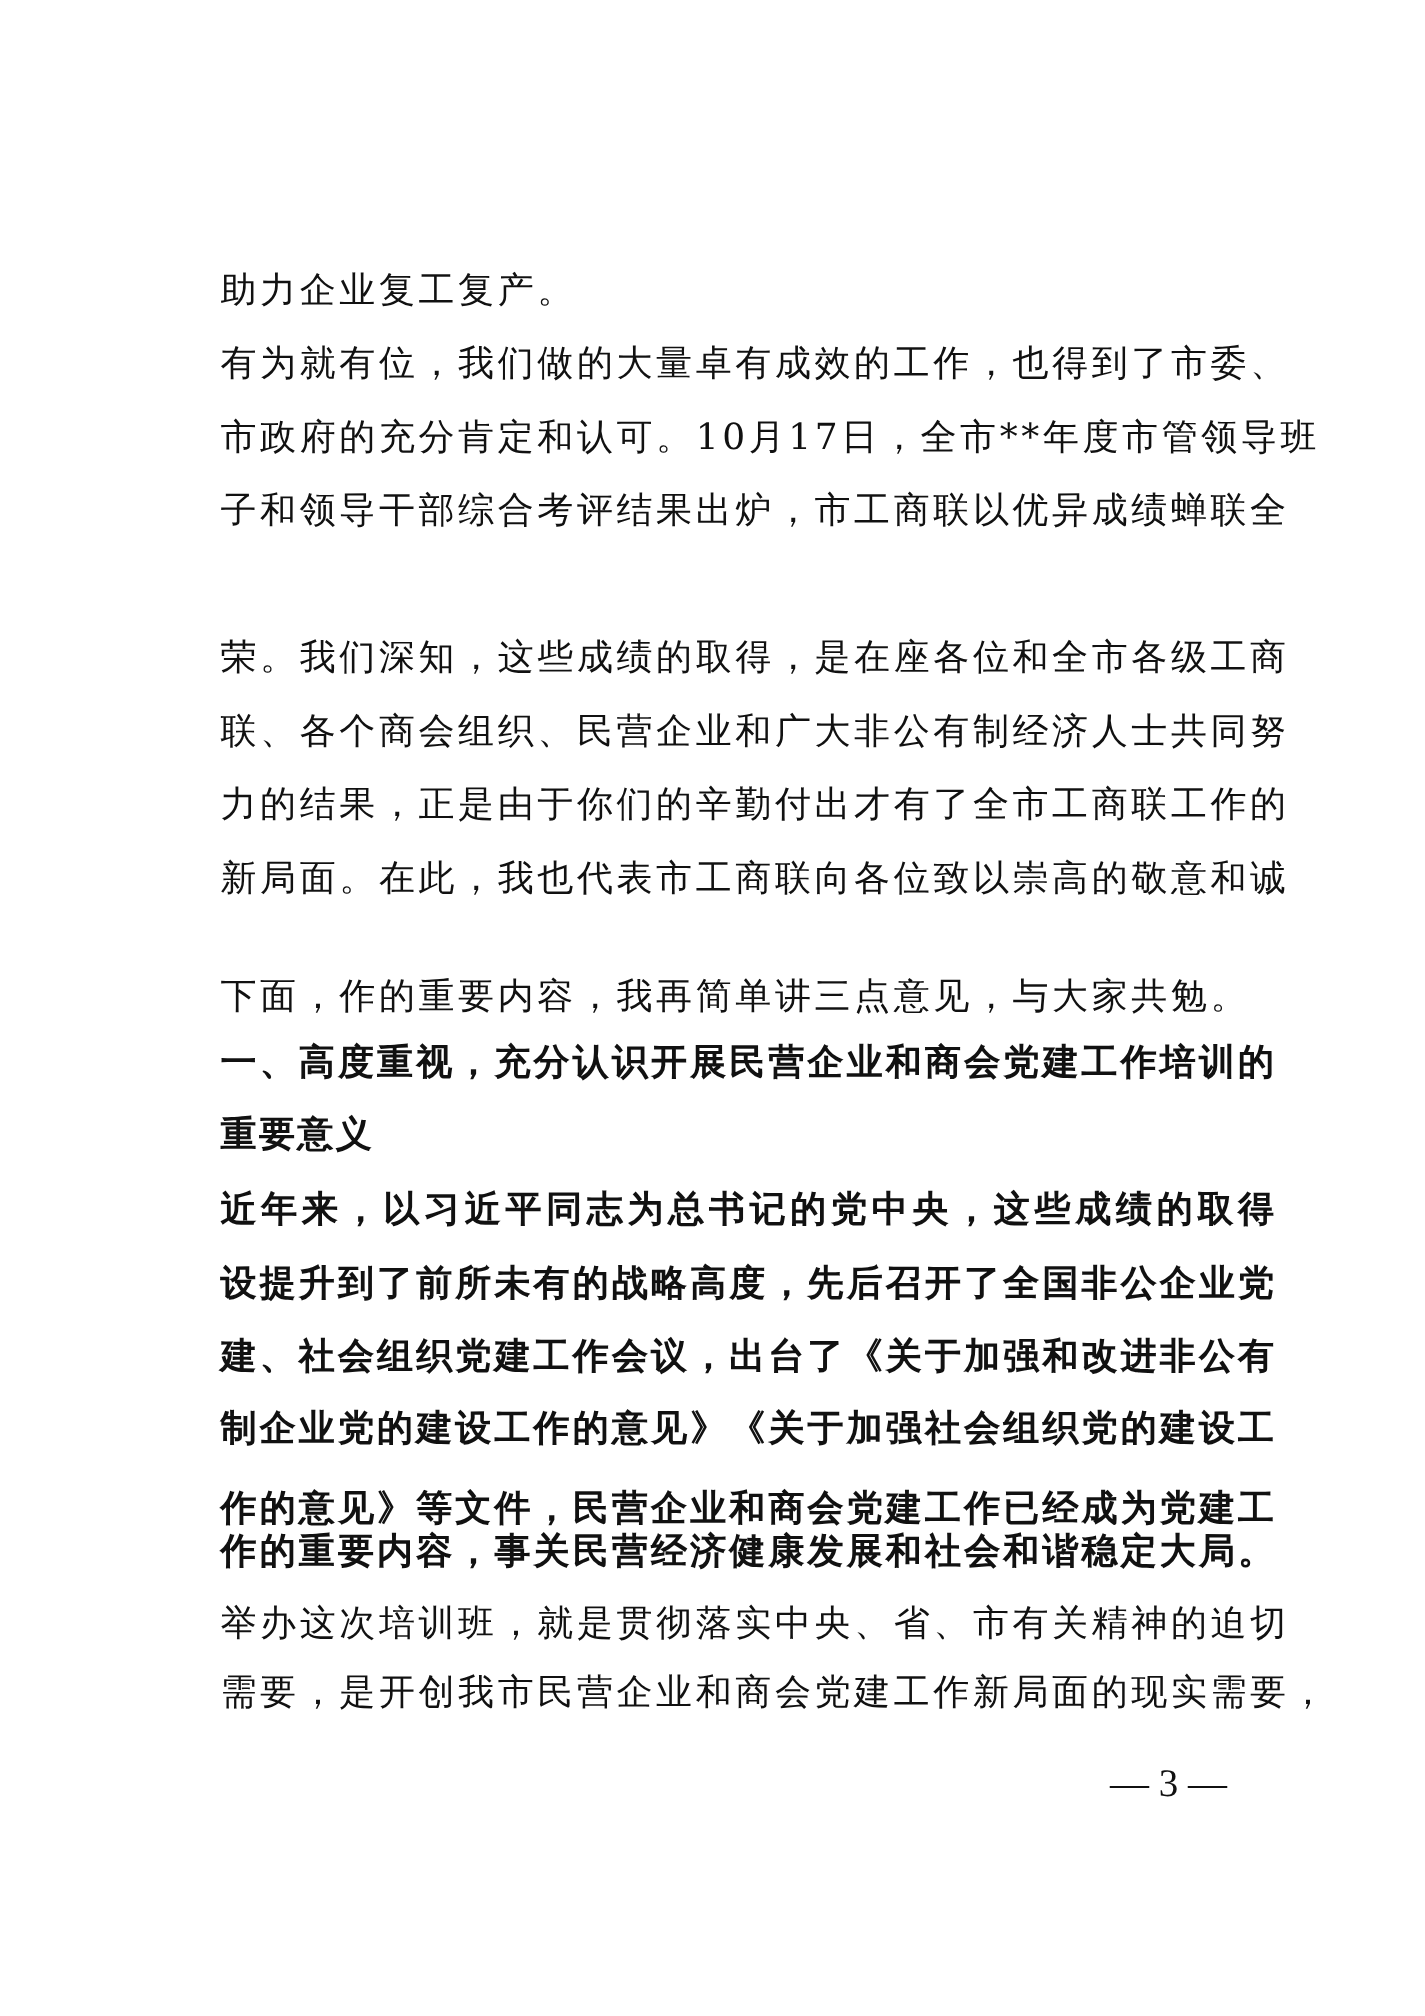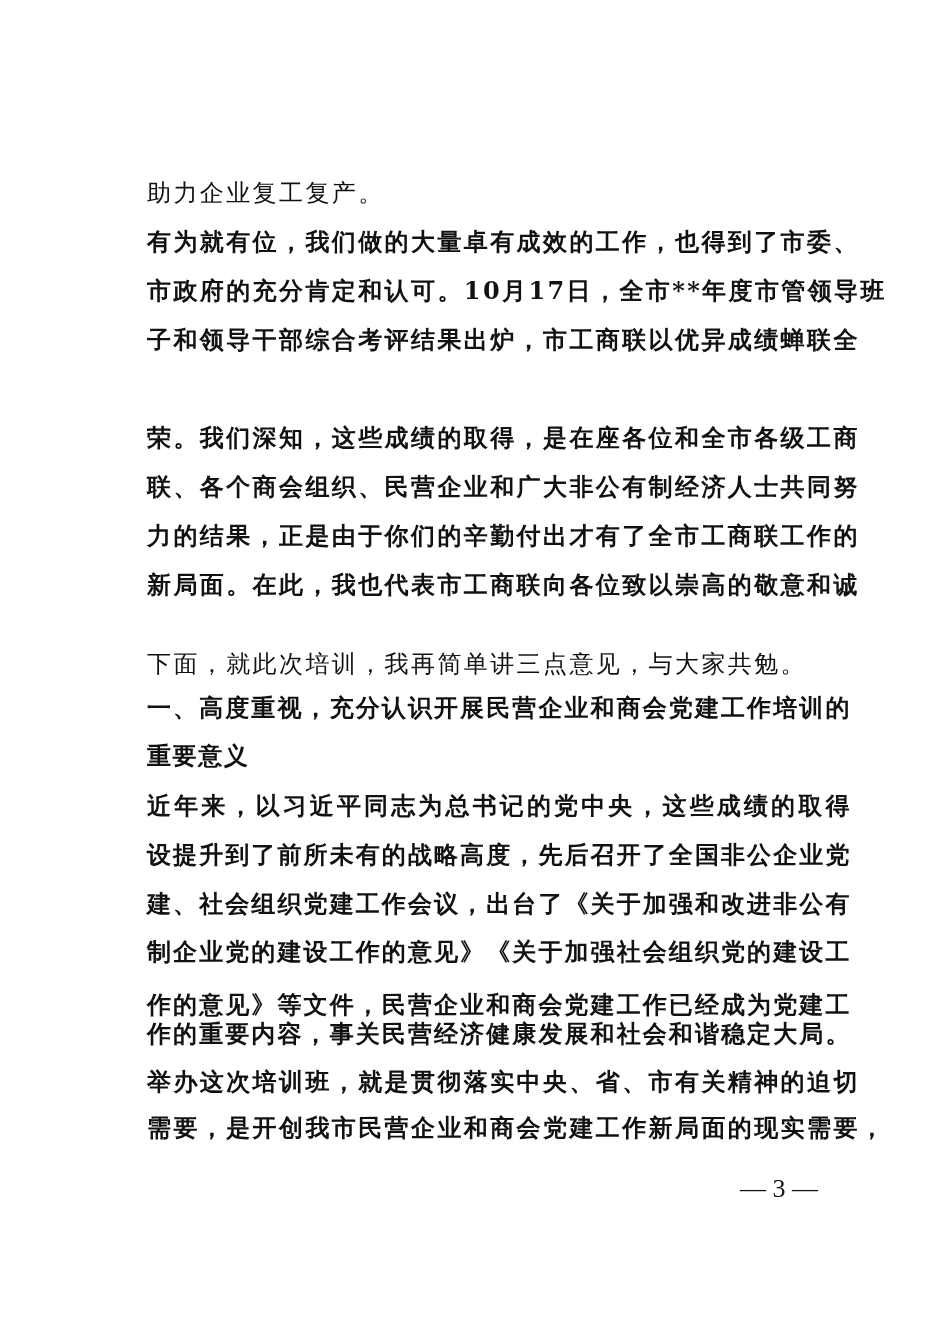--- a/index.html
+++ b/index.html
@@ -10,21 +10,21 @@
       left: 128px;
       width: 704px;
       white-space: nowrap;
       color: #111;
       font-size: 24px;
       line-height: 36px;
       margin-left: 19px;
     }
     .serif { font-family: "DejaVu Serif", "Liberation Serif", serif; letter-spacing: 2.4px; }
     .sans { font-family: "DejaVu Sans", "Liberation Sans", sans-serif; font-weight: bold; letter-spacing: 1.6px; }
-    .justify { text-align: justify; text-align-last: justify; font-weight: bold; }
+    .justify { text-align: justify; text-align-last: justify; }
     .page-number {
       position: absolute;
       left: 740px;
       top: 1174px;
       font-family: "Liberation Serif", "DejaVu Serif", serif;
       font-size: 26px;
       color: #111;
     }
   </style>
 </head>
@@ -32,21 +32,21 @@
 
 <div class="page">
   <div class="line serif" style="top:175px">助力企业复工复产。</div>
   <div class="line serif justify" style="top:224px">有为就有位，我们做的大量卓有成效的工作，也得到了市委、</div>
   <div class="line serif justify" style="top:273px">市政府的充分肯定和认可。10月17日，全市**年度市管领导班</div>
   <div class="line serif justify" style="top:322px">子和领导干部综合考评结果出炉，市工商联以优异成绩蝉联全</div>
   <div class="line serif justify" style="top:420px">荣。我们深知，这些成绩的取得，是在座各位和全市各级工商</div>
   <div class="line serif justify" style="top:469px">联、各个商会组织、民营企业和广大非公有制经济人士共同努</div>
   <div class="line serif justify" style="top:518px">力的结果，正是由于你们的辛勤付出才有了全市工商联工作的</div>
   <div class="line serif justify" style="top:567px">新局面。在此，我也代表市工商联向各位致以崇高的敬意和诚</div>
-  <div class="line serif" style="top:646px">下面，就此次培训，我再简单讲三点意见，与大家共勉。</div>
+  <div class="line serif" style="top:646px">下面，作的重要内容，我再简单讲三点意见，与大家共勉。</div>
   <div class="line sans justify" style="top:690px">一、高度重视，充分认识开展民营企业和商会党建工作培训的</div>
   <div class="line sans" style="top:738px">重要意义</div>
   <div class="line sans justify" style="top:788px">近年来，以习近平同志为总书记的党中央，这些成绩的取得</div>
   <div class="line sans justify" style="top:837px">设提升到了前所未有的战略高度，先后召开了全国非公企业党</div>
   <div class="line sans justify" style="top:886px">建、社会组织党建工作会议，出台了《关于加强和改进非公有</div>
   <div class="line sans justify" style="top:934px">制企业党的建设工作的意见》《关于加强社会组织党的建设工</div>
   <div class="line sans justify" style="top:987px">作的意见》等文件，民营企业和商会党建工作已经成为党建工</div>
   <div class="line sans justify" style="top:1016px">作的重要内容，事关民营经济健康发展和社会和谐稳定大局。</div>
   <div class="line serif justify" style="top:1064px">举办这次培训班，就是贯彻落实中央、省、市有关精神的迫切</div>
   <div class="line serif justify" style="top:1110px">需要，是开创我市民营企业和商会党建工作新局面的现实需要，</div>

